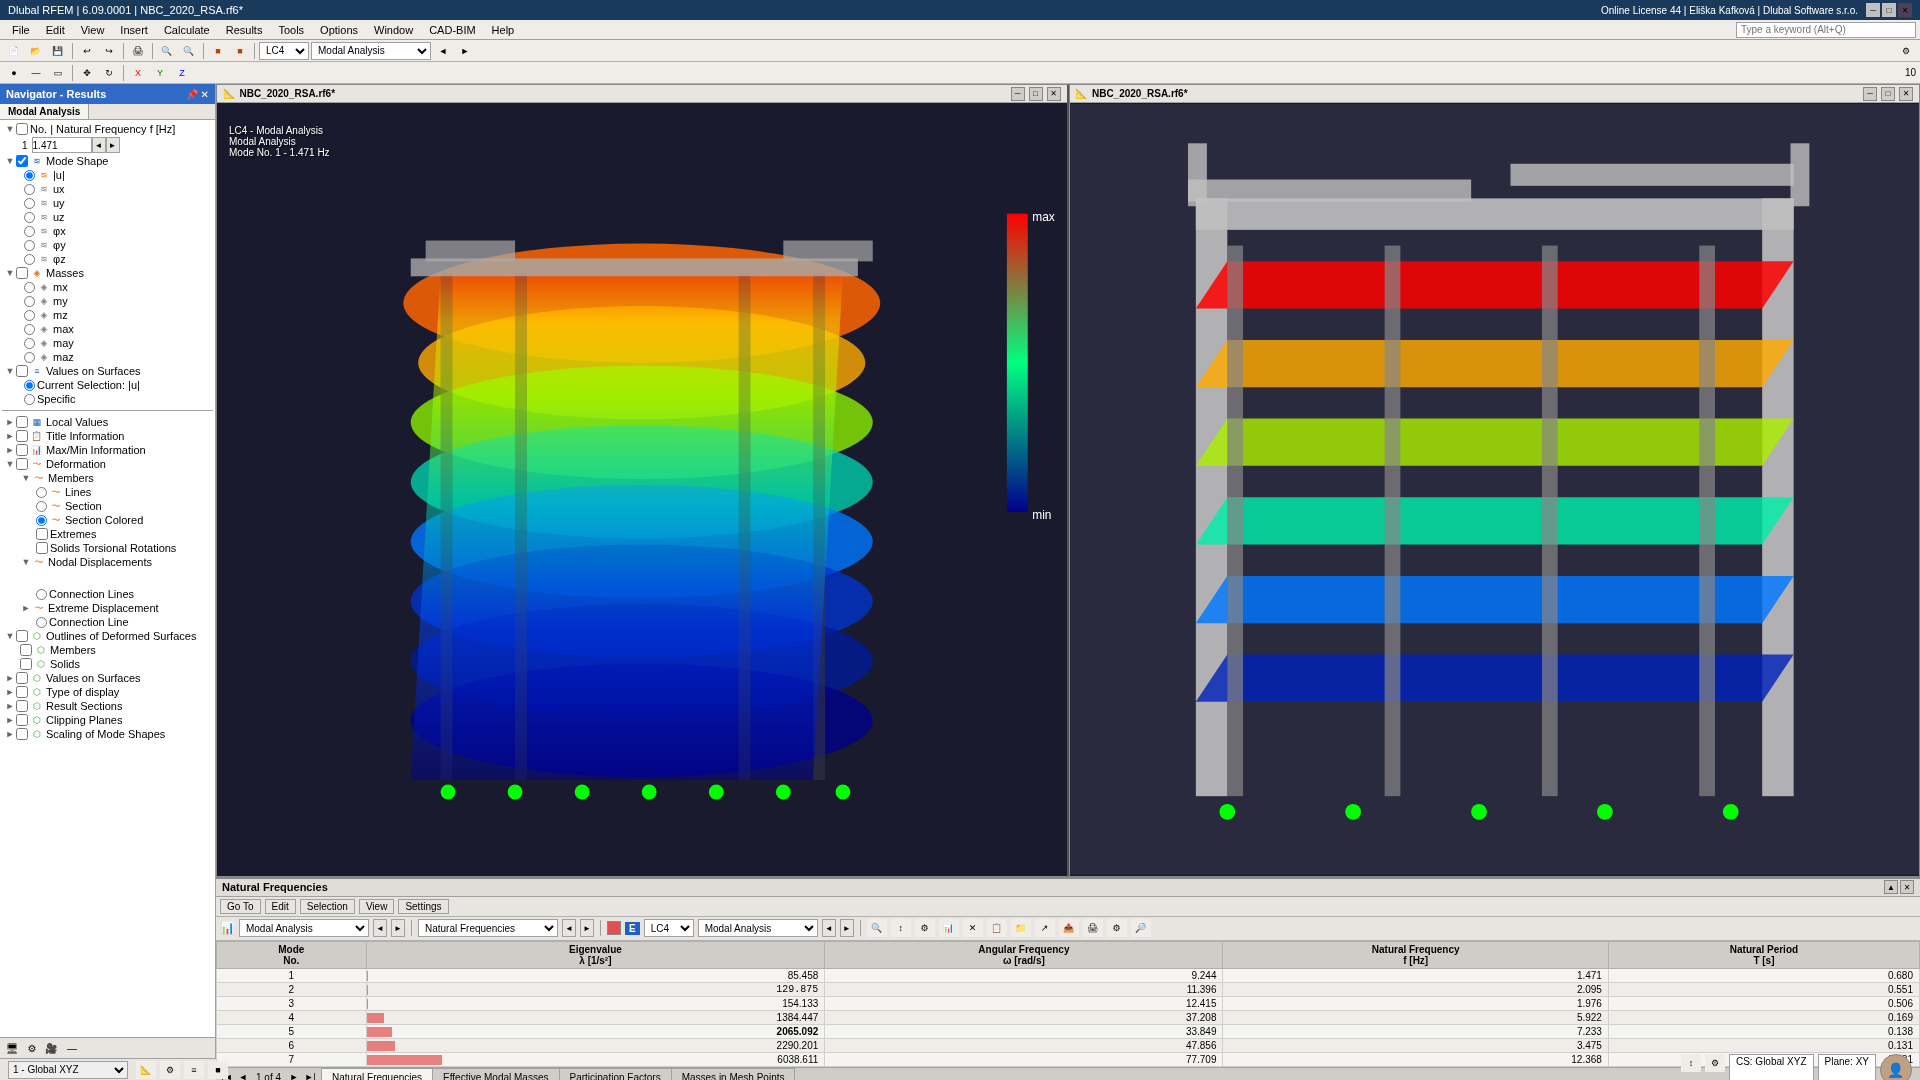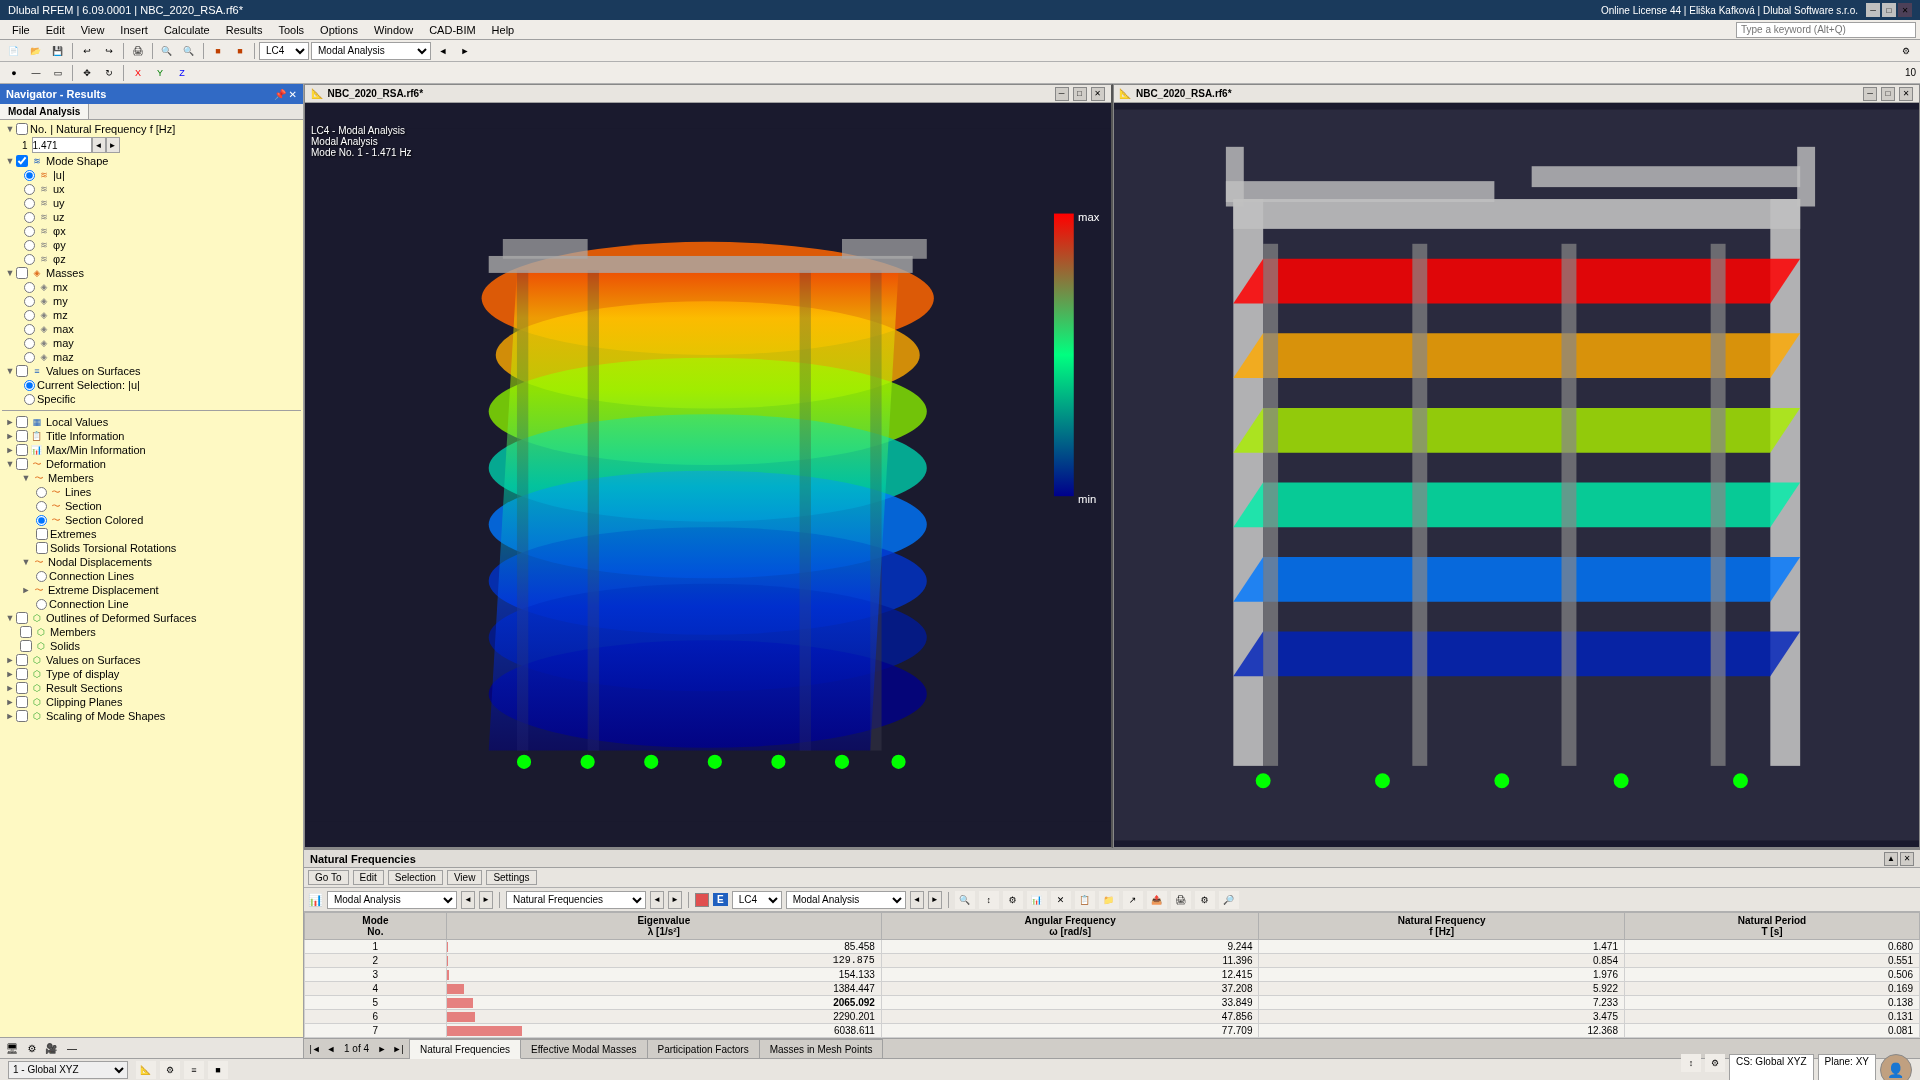--- a/index.html
+++ b/index.html
@@ -15,21 +15,21 @@
     
     .toolbar { background: #f0ede8; height: 22px; display: flex; align-items: center; padding: 1px 4px; border-bottom: 1px solid #b0b0b0; gap: 2px; flex-wrap: nowrap; overflow: hidden; }
     .tb-btn { width: 20px; height: 18px; background: #f0ede8; border: 1px solid transparent; cursor: pointer; display: flex; align-items: center; justify-content: center; font-size: 9px; }
     .tb-sep { width: 1px; height: 16px; background: #a0a0a0; margin: 0 2px; }
     .tb-dropdown { height: 18px; font-size: 10px; background: white; border: 1px solid #a0a0a0; padding: 0 2px; }
 
     
     #main { display: flex; height: calc(1080px - 20px - 20px - 22px - 22px - 22px); }
     
     
-    #navigator { width: 304px; background: #fef9c3; border-right: 1px solid #a0a0a0; display: flex; flex-direction: column; flex-shrink: 0; }
+    #navigator { width: 216px; background: #ffffff; border-right: 1px solid #a0a0a0; display: flex; flex-direction: column; flex-shrink: 0; }
     #nav-header { background: #316ac5; color: white; padding: 2px 6px; font-size: 11px; font-weight: bold; display: flex; align-items: center; justify-content: space-between; height: 20px; }
     #nav-tabs { display: flex; border-bottom: 1px solid #a0a0a0; background: #e8e5e0; }
     .nav-tab { padding: 2px 8px; font-size: 10px; cursor: pointer; border-right: 1px solid #a0a0a0; }
     .nav-tab.active { background: #f5f4f0; font-weight: bold; }
     #nav-content { flex: 1; overflow-y: auto; padding: 2px; }
     
     
     .tree-item { display: flex; align-items: center; padding: 1px 2px; cursor: pointer; font-size: 11px; white-space: nowrap; }
     .tree-toggle { width: 12px; text-align: center; font-size: 9px; cursor: pointer; color: #666; }
     .tree-check { width: 12px; height: 12px; margin-right: 2px; }
@@ -41,21 +41,21 @@
     #right-area { flex: 1; display: flex; flex-direction: column; }
     
     
     #viewports { display: flex; flex: 1; }
     
     .viewport { flex: 1; border: 1px solid #888; position: relative; background: #1a1a2e; overflow: hidden; }
     .viewport-header { background: #e8e5e0; border-bottom: 1px solid #a0a0a0; padding: 2px 6px; font-size: 10px; display: flex; align-items: center; justify-content: space-between; height: 18px; }
     .viewport-title { font-weight: bold; font-size: 10px; }
     .viewport-controls { display: flex; gap: 4px; }
     .vp-btn { width: 14px; height: 14px; background: #d0cdc8; border: 1px solid #888; cursor: pointer; font-size: 8px; display: flex; align-items: center; justify-content: center; }
-    .viewport-info { position: absolute; top: 22px; left: 6px; color: white; font-size: 10px; z-index: 5; text-shadow: 1px 1px 2px black; }
+    .viewport-info { position: absolute; top: 22px; left: 12px; color: white; font-size: 10px; z-index: 5; text-shadow: 1px 1px 2px black; }
     .viewport-3d { width: 100%; height: calc(100% - 18px); position: relative; overflow: hidden; }
     
     
     #results-panel { height: 210px; background: #f5f4f0; border-top: 2px solid #888; display: flex; flex-direction: column; }
     #results-header { background: #e0ddd8; border-bottom: 1px solid #a0a0a0; padding: 2px 6px; display: flex; align-items: center; justify-content: space-between; height: 18px; }
     #results-toolbar { background: #e8e5e0; border-bottom: 1px solid #b0b0b0; height: 20px; display: flex; align-items: center; padding: 0 4px; gap: 4px; }
     #results-toolbar2 { background: #e8e5e0; border-bottom: 1px solid #b0b0b0; height: 24px; display: flex; align-items: center; padding: 0 4px; gap: 4px; }
     
     
     #results-table-area { flex: 1; overflow-y: auto; }
@@ -337,21 +337,21 @@
           <div class="tree-item">
             <input type="checkbox" class="tree-check" style="">
             <span class="tree-label">Solids Torsional Rotations</span>
           </div>
         </div>
         <div class="tree-item">
           <span class="tree-toggle">▼</span>
           <span class="tree-icon" style="color:#e07020;">〜</span>
           <span class="tree-label">Nodal Displacements</span>
         </div>
-        <div style="padding-left:16px;">
+        <div style="padding-left:16px;margin-top:18px;">
           <div class="tree-item">
             <input type="radio" class="tree-radio" name="noddisp" style="">
             <span class="tree-label">Connection Lines</span>
           </div>
         </div>
         <div class="tree-item">
           <span class="tree-toggle">►</span>
           <span class="tree-icon" style="color:#e07020;">〜</span>
           <span class="tree-label">Extreme Displacement</span>
         </div>
@@ -651,21 +651,21 @@
     <td>1.471</td>
     <td>0.680</td>
   </tr>
               <tr>
     <td class="td-mode">2</td>
     <td style="position:relative;min-width:120px;font-family:Liberation Mono, monospace;">
       <div class="bar-fill" style="width:1.618930044614845px;"></div>
       <span style="position:relative;z-index:1;">129.875</span>
     </td>
     <td>11.396</td>
-    <td>0.854</td>
+    <td>2.095</td>
     <td>0.551</td>
   </tr>
               <tr>
     <td class="td-mode">3</td>
     <td style="position:relative;min-width:120px;">
       <div class="bar-fill" style="width:1.9213131439200761px;"></div>
       <span style="position:relative;z-index:1;">154.133</span>
     </td>
     <td>12.415</td>
     <td>1.976</td>

